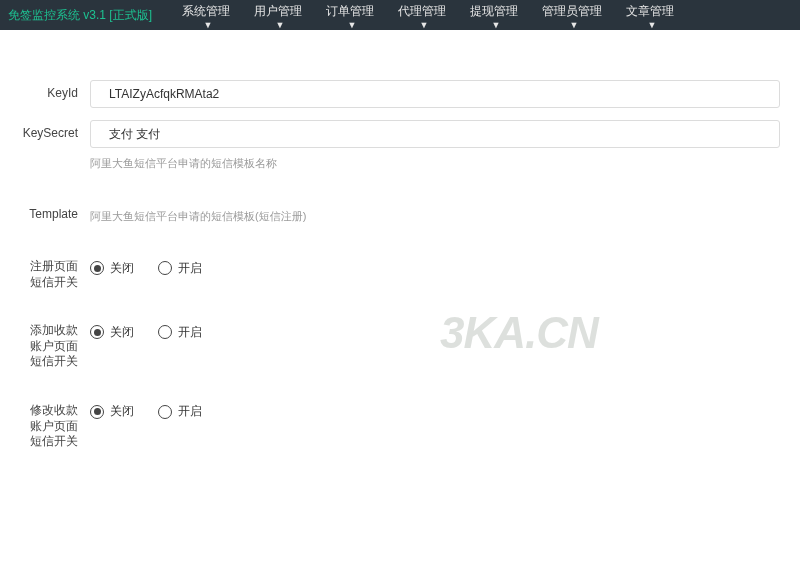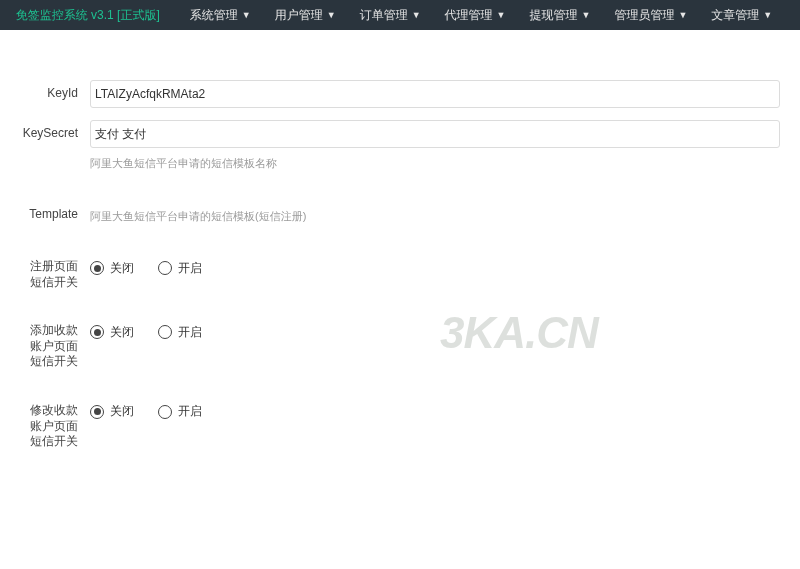--- a/index.html
+++ b/index.html
@@ -1,26 +1,26 @@
 <!DOCTYPE html>
 <html><head>
 <meta charset="utf-8">
 <style>
   * { margin: 0; padding: 0; box-sizing: border-box; }
   body { font-family: "Helvetica Neue", Arial, "Microsoft YaHei", sans-serif; font-size: 12px; background: #fff; color: #333; }
-  .navbar { background: #2a343d; height: 30px; display: flex; align-items: center; padding: 0 8px; justify-content: center; }
+  .navbar { background: #2a343d; height: 30px; display: flex; align-items: center; padding: 0 8px; }
   .brand { color: #1dc191; font-size: 12px; margin-right: 18px; white-space: nowrap; }
   .nav { display: flex; list-style: none; }
-  .nav-item { color: #e6e6e6; font-size: 12px; padding: 0 12px; height: 24px; display: flex; align-items: center; cursor: pointer; }
+  .nav-item { color: #e6e6e6; font-size: 12px; padding: 0 12px; height: 24px; display: flex; align-items: center; cursor: pointer; flex-direction: column; }
   .nav-item .caret { margin-left: 4px; font-size: 9px; }
   .content { padding: 50px 20px 20px 20px; max-width: 800px; }
   .form-row { display: flex; align-items: flex-start; margin-bottom: 12px; }
   .form-label { width: 70px; text-align: right; padding-right: 12px; padding-top: 6px; font-size: 12px; color: #444; line-height: 1.3; }
   .form-control-wrap { flex: 1; }
-  .form-input { width: 100%; height: 28px; border: 1px solid #dcdcdc; border-radius: 3px; padding: 0 4px; font-size: 12px; color: #333; }
+  .form-input { width: 100%; height: 28px; border: 1px solid #dcdcdc; border-radius: 3px; padding: 0 18px; font-size: 12px; color: #333; }
   .form-help { font-size: 11px; color: #9a9a9a; margin-top: 8px; margin-bottom: 18px; }
   .radio-group { display: flex; height: 28px; }
   .radio { display: flex; align-items: center; margin-right: 24px; cursor: pointer; }
   .radio-circle { width: 14px; height: 14px; border: 1.5px solid #444; border-radius: 50%; margin-right: 6px; display: flex; align-items: center; justify-content: center; }
   .radio-circle.checked::after { content: ""; width: 7px; height: 7px; background: #444; border-radius: 50%; }
   .radio-label { font-size: 12px; color: #333; }
   .radio-row { display: flex; align-items: flex-start; margin-bottom: 28px; }
   .radio-row .form-label { padding-top: 5px; }
   .watermark { position: fixed; top: 308px; left: 440px; font-size: 44px; font-weight: bold; font-style: italic; color: rgba(120,130,120,0.25); pointer-events: none; font-family: Arial, sans-serif; letter-spacing: -1px; }
 </style>

